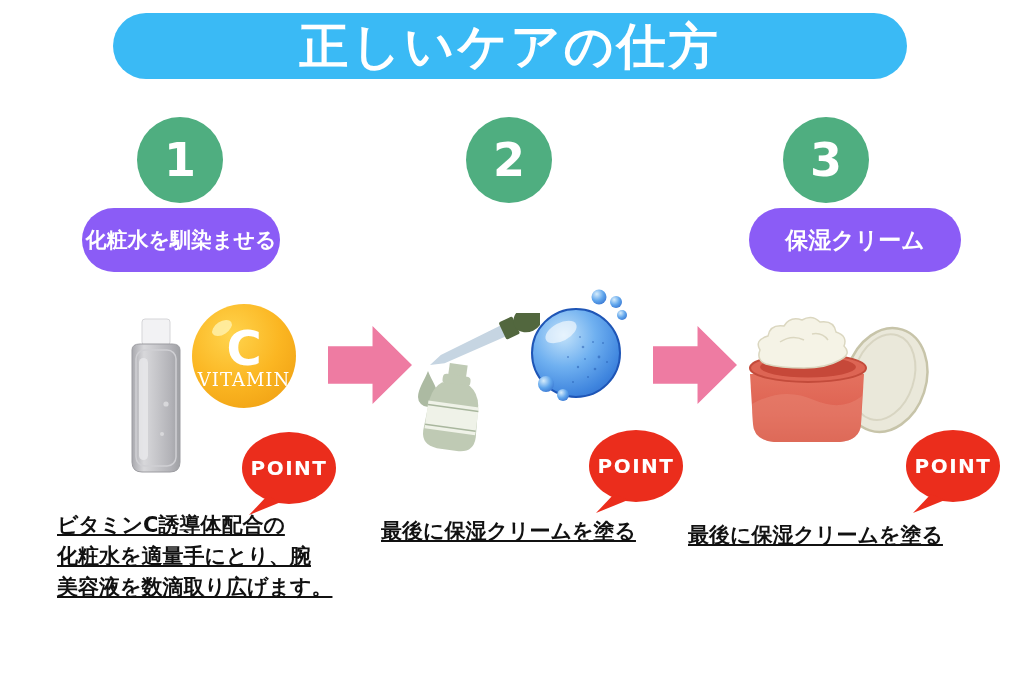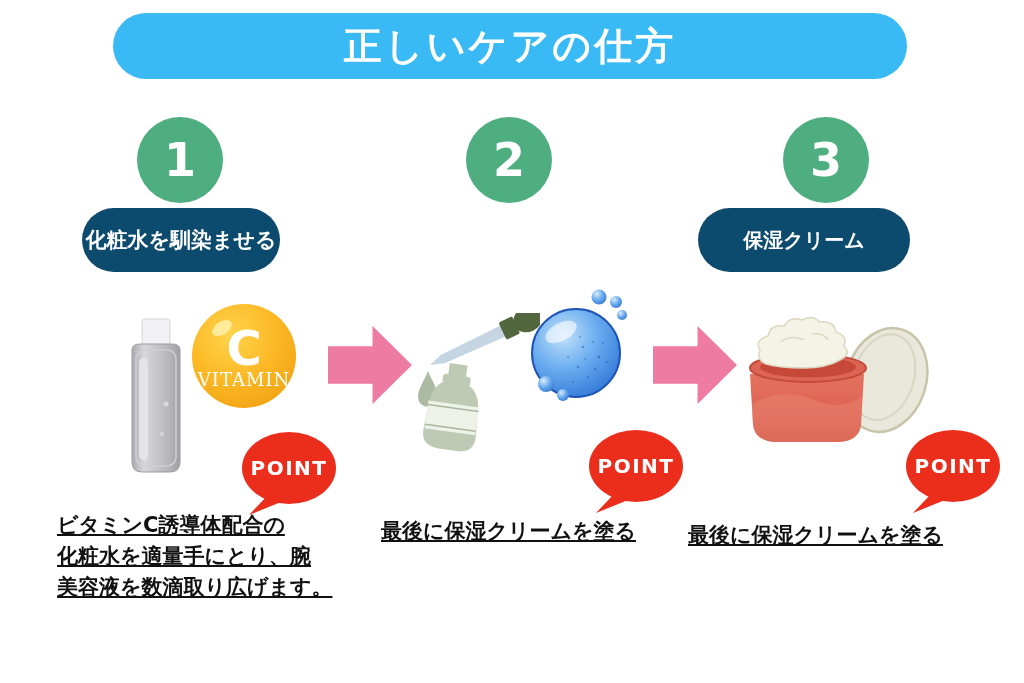--- a/index.html
+++ b/index.html
@@ -7,38 +7,38 @@
     position:relative;width:1024px;height:683px;background:#ffffff;overflow:hidden;
     font-family:"DejaVu Sans","Liberation Sans",sans-serif;
   }
   
   .header{
     position:absolute;left:113px;top:13px;width:794px;height:66px;
     background:#3ABAF5;border-radius:33px;
     display:flex;align-items:center;justify-content:center;
   }
   .header .title{
-    margin:0;color:#ffffff;font-size:38px;font-weight:bold;letter-spacing:3px;line-height:1;
+    margin:0;color:#ffffff;font-size:49px;font-weight:bold;letter-spacing:3px;line-height:1;
   }
   
   .circle{
     position:absolute;top:117px;width:86px;height:86px;border-radius:50%;
     background:#4FAE80;color:#ffffff;display:flex;align-items:center;justify-content:center;
     font-size:46px;font-weight:bold;
   }
   .c1{left:137px}.c2{left:466px}.c3{left:783px}
   
   .pill{
-    position:absolute;top:208px;height:64px;border-radius:32px;background:#0c4a6e;
+    position:absolute;top:208px;height:64px;border-radius:32px;background:#8b5cf6;
     color:#ffffff;display:flex;align-items:center;justify-content:center;font-weight:bold;
     white-space:nowrap;
   }
   .pill1{left:82px;width:198px;font-size:21px}
   .pill2{left:410px;width:196px;font-size:19px}
-  .pill3{left:698px;width:212px;font-size:20px}
+  .pill3{left:749px;width:212px;font-size:23px}
   
   .arrow{
     position:absolute;top:326px;width:84px;height:78px;background:#EE7BA2;
     clip-path:polygon(0 26%,53% 26%,53% 0,100% 50%,53% 100%,53% 74%,0 74%);
   }
   .a1{left:328px}.a2{left:653px}
   
   .ill{position:absolute;}
   .bottle-svg{left:128px;top:316px;}
   .vitamin-svg{left:191px;top:303px;}

